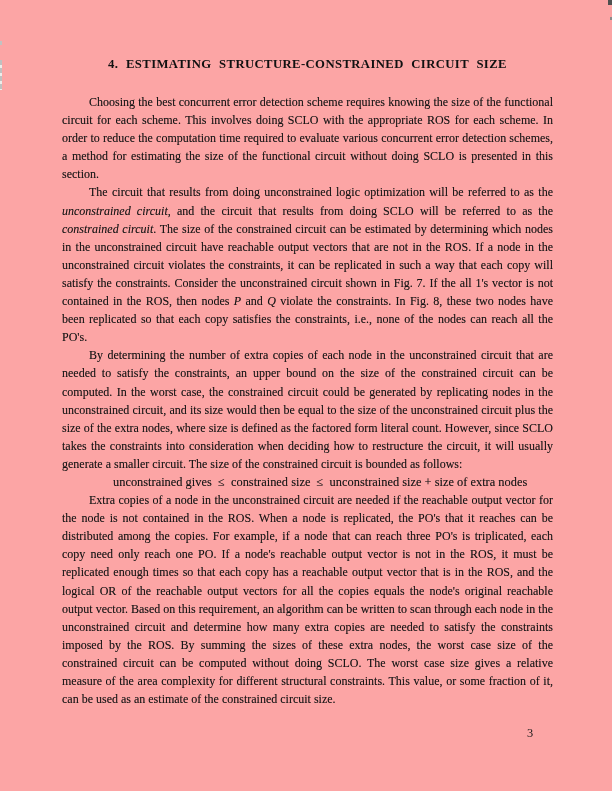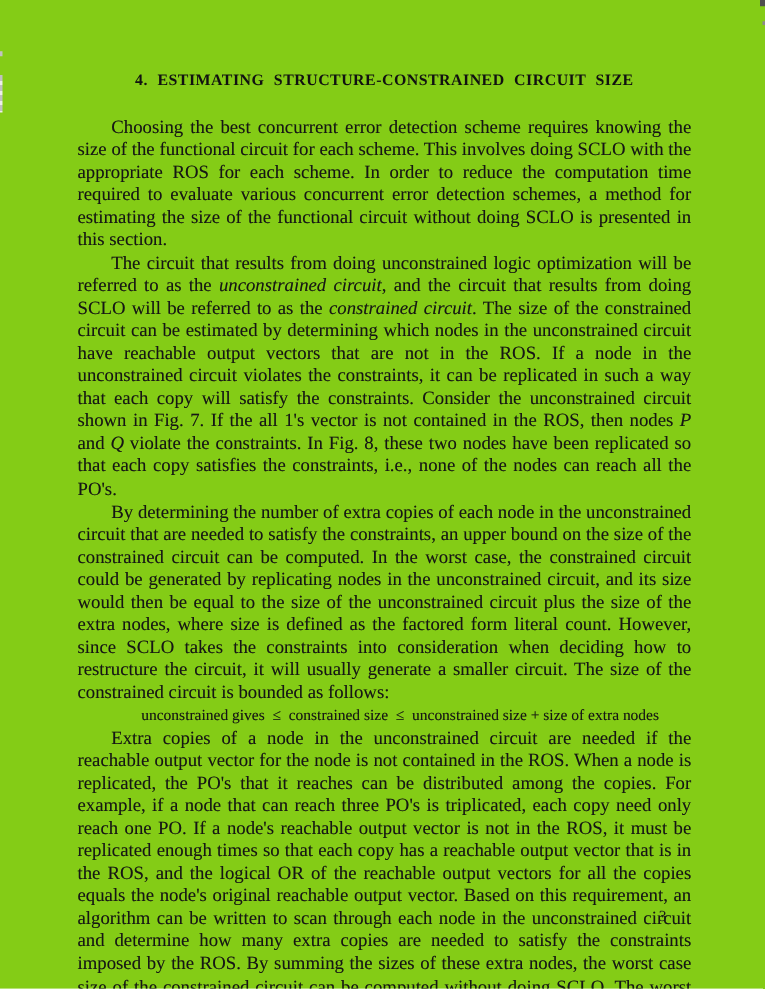--- a/index.html
+++ b/index.html
@@ -4,21 +4,21 @@
 <style>
   html, body {
     margin: 0;
     padding: 0;
     background: #ffffff;
   }
   .page {
     position: relative;
     width: 612px;
     height: 791px;
-    background: #84cc16;
+    background: #fca5a5;
     overflow: hidden;
     font-family: "Liberation Serif", serif;
     color: #161616;
   }
   .content {
     position: absolute;
     left: 62px;
     top: 0;
     width: 491px;
   }
@@ -27,21 +27,21 @@
     font-size: 12.7px;
     line-height: 17px;
     font-weight: bold;
     text-align: center;
     letter-spacing: 0.4px;
     word-spacing: 4px;
     color: #111111;
   }
   .para {
     margin: 0;
-    font-size: 15px;
+    font-size: 12px;
     line-height: 18.1px;
     text-align: justify;
     text-indent: 27px;
     text-shadow: 0 0 0.3px rgba(0,0,0,0.35);
   }
   .para em {
     font-style: italic;
   }
   .equation {
     font-size: 12.4px;

